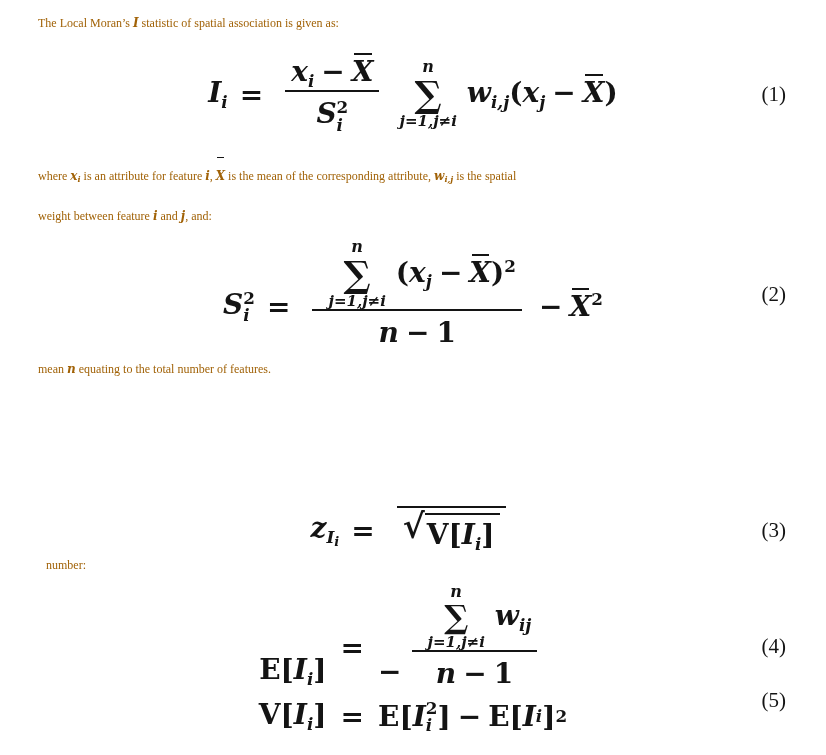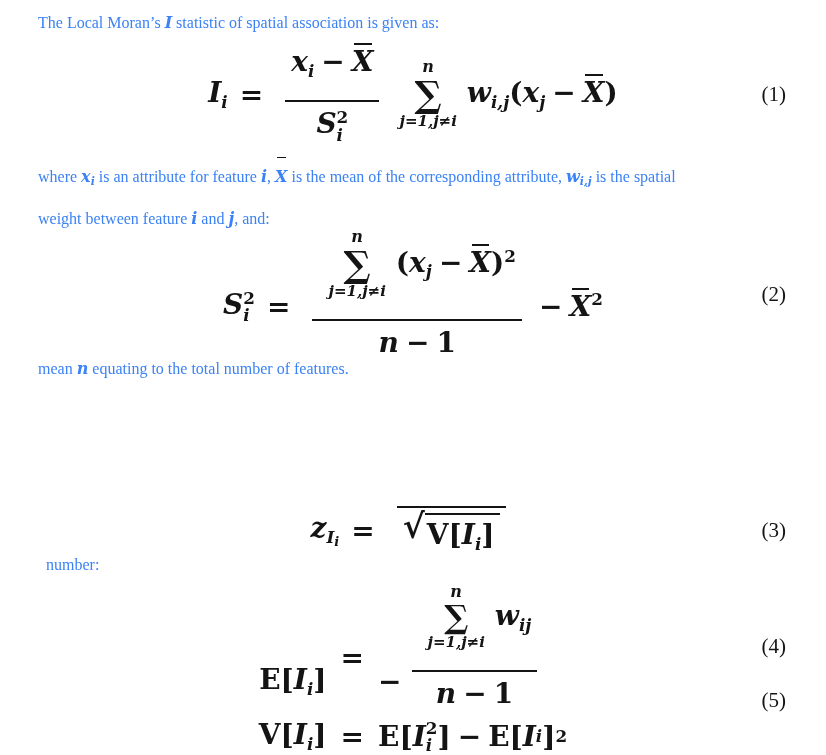--- a/index.html
+++ b/index.html
@@ -1,21 +1,21 @@
 <!DOCTYPE html>
 <html><head>
 <meta charset="utf-8">
 <style>
   html,body{margin:0;padding:0;background:#ffffff;}
   body{width:826px;height:755px;overflow:hidden;position:relative;
        font-family:"Liberation Serif", serif;color:#141414;}
   .page{position:absolute;inset:0;background:#ffffff;}
 
   
-  .para{position:absolute;font-size:16px;line-height:22px;color:#3b82f6;}
+  .para{position:absolute;font-size:12px;line-height:22px;color:#a16207;}
   .bm{font-family:"DejaVu Serif", serif;font-weight:700;font-style:italic;}
   .bsb{font-size:68%;vertical-align:-0.3em;}
   .bssb{font-size:78%;vertical-align:-0.2em;}
 
   
   .math{font-family:"DejaVu Serif", serif;font-weight:700;font-style:italic;
         font-size:28px;color:#141414;}
   .mr{font-style:normal;}
   .mi{font-style:italic;}
   .sb{font-size:60%;font-style:italic;vertical-align:-0.35em;}
@@ -26,21 +26,21 @@
 
   
   .ss{display:inline-flex;flex-direction:column;align-items:flex-start;
       font-size:60%;line-height:1.05;vertical-align:middle;transform:translateY(1px);}
   .ss-sup{font-style:normal;}
   .ss-sub{font-style:italic;}
 
   
   .frac{display:inline-flex;flex-direction:column;align-items:center;
         text-align:center;margin:0 10px;}
-  .fnum{display:block;padding:0 6px 20px;white-space:nowrap;}
+  .fnum{display:block;padding:0 6px 0;white-space:nowrap;}
   .fden{display:block;border-top:2.5px solid #141414;padding:5px 6px 0;
         align-self:stretch;white-space:nowrap;}
 
   
   .bigsum{display:inline-flex;flex-direction:column;align-items:center;
           line-height:1;margin:0 10px;vertical-align:middle;}
   .sum-top{font-size:16px;font-style:italic;padding-bottom:2px;}
   .sum-sigma{font-size:36px;font-style:normal;line-height:0.95;}
   .sum-bot{font-size:15px;font-style:italic;padding-top:3px;white-space:nowrap;}
   .sum-sm .sum-sigma{font-size:32px;}

